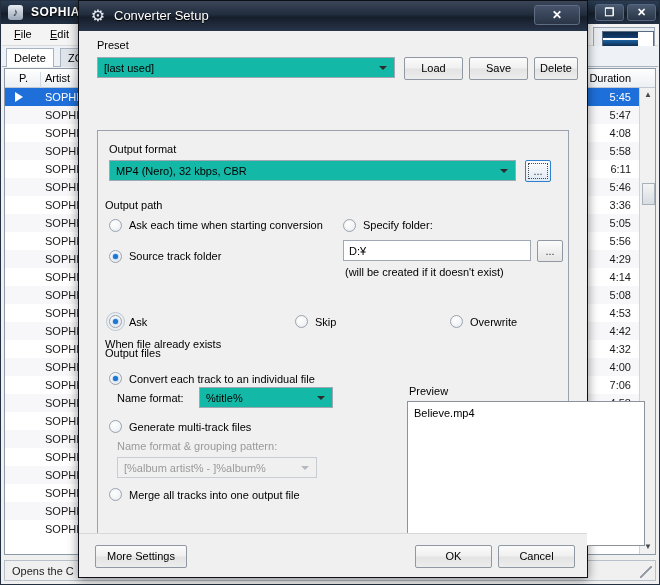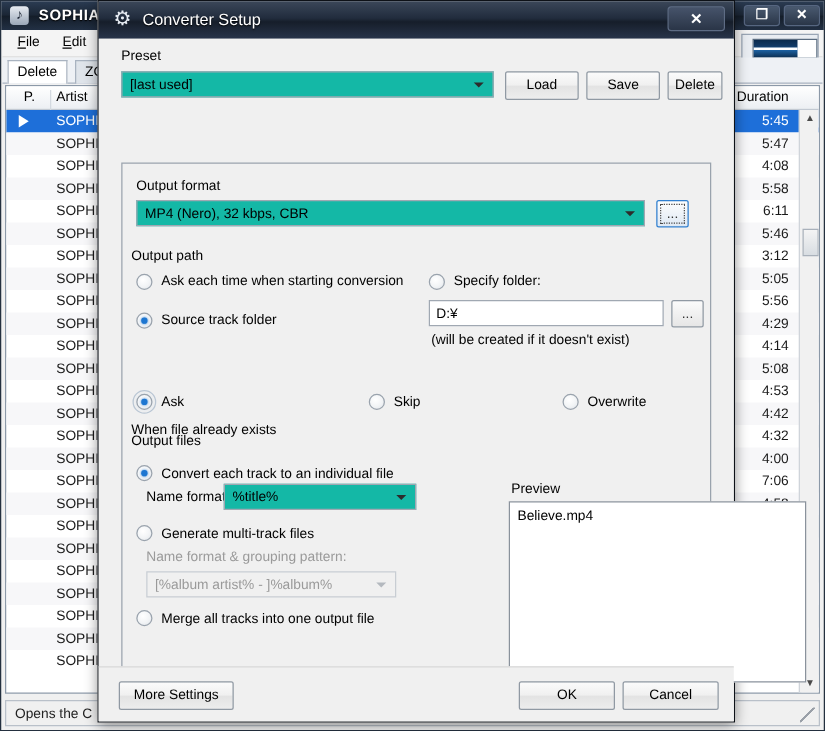--- a/index.html
+++ b/index.html
@@ -338,21 +338,21 @@
         <div class="pl-row" style="top: 91px;">
           <div class="pl-artist">SOPHIA</div>
           <div class="pl-dur">6:11</div>
         </div>
         <div class="pl-row alt" style="top: 109px;">
           <div class="pl-artist">SOPHIA</div>
           <div class="pl-dur">5:46</div>
         </div>
         <div class="pl-row" style="top: 127px;">
           <div class="pl-artist">SOPHIA</div>
-          <div class="pl-dur">3:12</div>
+          <div class="pl-dur">3:36</div>
         </div>
         <div class="pl-row alt" style="top: 145px;">
           <div class="pl-artist">SOPHIA</div>
           <div class="pl-dur">5:05</div>
         </div>
         <div class="pl-row" style="top: 163px;">
           <div class="pl-artist">SOPHIA</div>
           <div class="pl-dur">5:56</div>
         </div>
         <div class="pl-row alt" style="top: 181px;">
@@ -490,21 +490,21 @@
 
     <div class="radio" style="left:371px; top:284px;"></div>
     <div class="lbl" style="left:391px; top:285px;">Overwrite</div>
 
     <div class="lbl" style="left:26px; top:316px;">Output files</div>
 
     <div class="radio on" style="left:30px; top:341px;"></div>
     <div class="lbl" style="left:50px; top:342px;">Convert each track to an individual file</div>
 
     <div class="lbl" style="left:38px; top:361px;">Name format:</div>
-    <div class="combo" style="left:100px; top:356px; width:154px;text-decoration:underline;">
+    <div class="combo" style="left:120px; top:356px; width:134px;text-decoration:underline;">
       <span class="combo-text">%title%</span>
       <span class="combo-arrow"></span>
     </div>
 
     <div class="radio" style="left:30px; top:389px;"></div>
     <div class="lbl" style="left:50px; top:390px;">Generate multi-track files</div>
 
     <div class="lbl dim" style="left:38px; top:409px;">Name format &amp; grouping pattern:</div>
     <div class="combo disabled" style="left:38px; top:426px; width:200px;">
       <span class="combo-text">[%album artist% - ]%album%</span>

